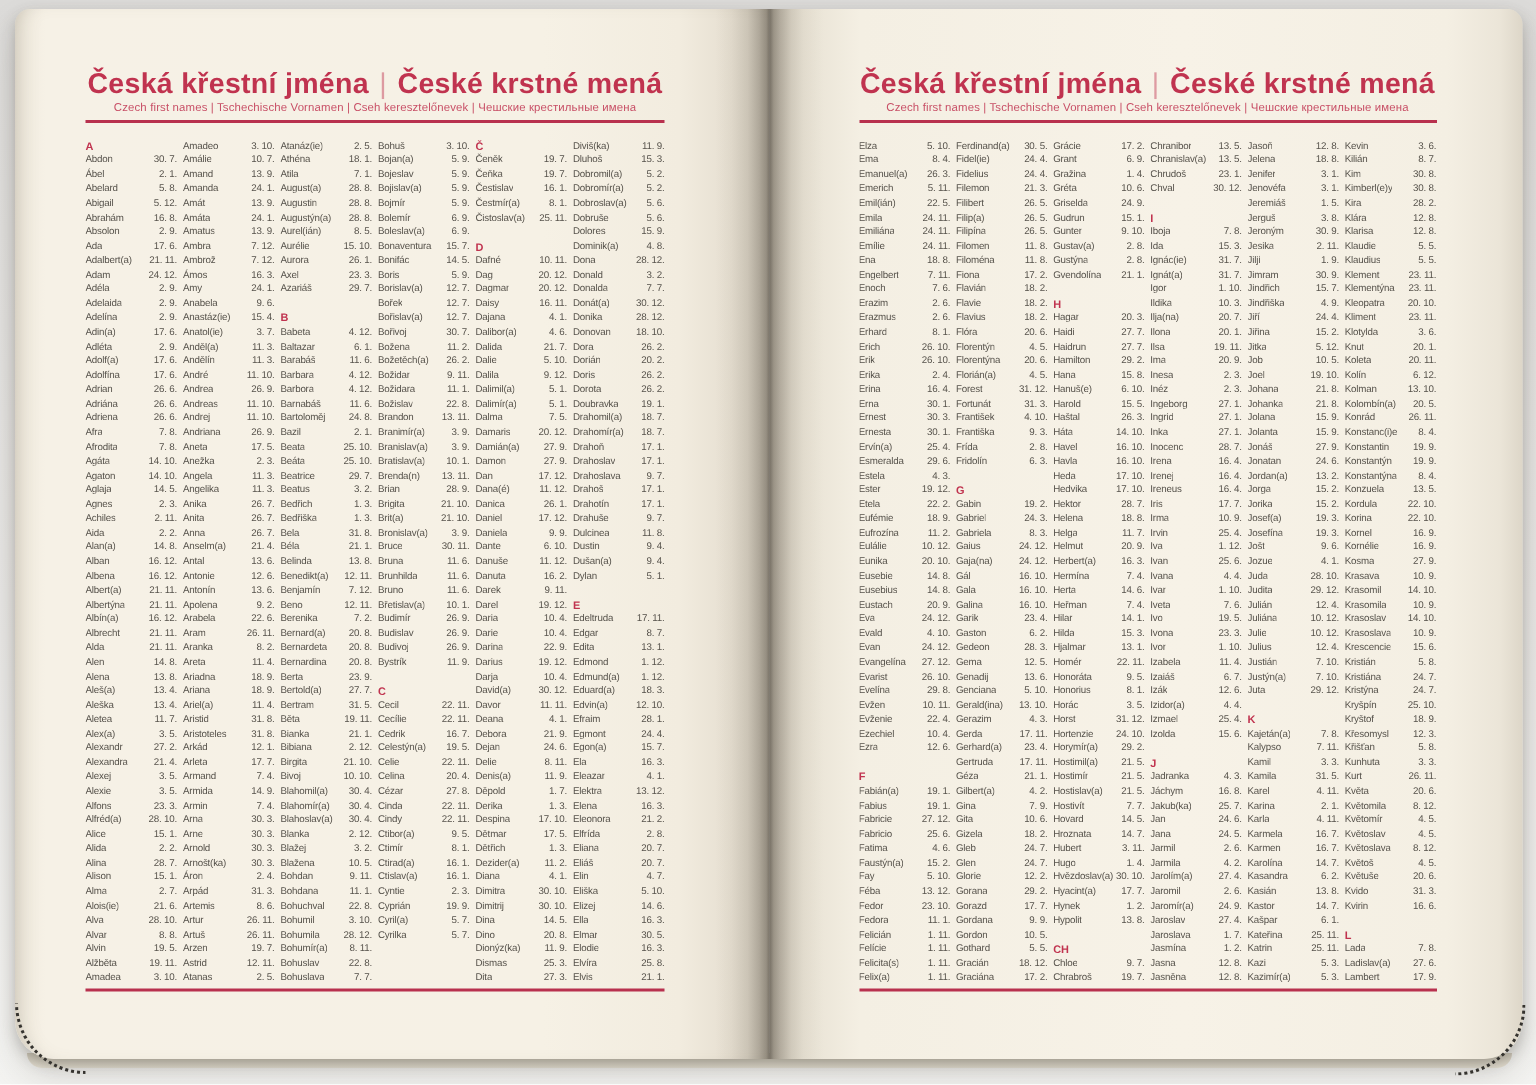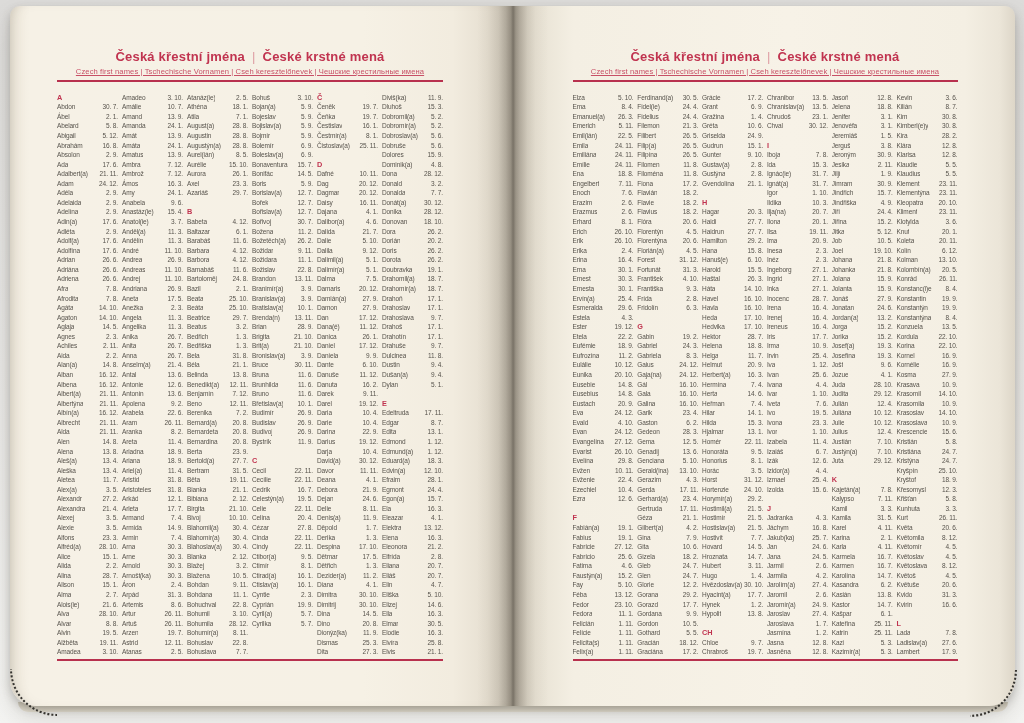--- a/index.html
+++ b/index.html
@@ -8,23 +8,23 @@
   .edge{position:absolute;left:18px;right:16px;bottom:11px;height:10px;background:linear-gradient(#cfc9bb,#efeadd);border-radius:0 0 22px 22px;}
   .book{position:absolute;left:10px;right:9px;top:6px;bottom:17px;display:flex;border-radius:10px 10px 26px 26px;box-shadow:0 4px 9px rgba(80,75,65,.30),0 14px 26px rgba(80,75,65,.16);}
   .page{position:relative;width:50%;overflow:hidden;}
   .page.left{border-radius:10px 0 0 26px;background:linear-gradient(90deg,#efe9dc 0%,#f6f1e6 4%,#f6f1e5 70%,#f2ecdf 88%,#e6dfd1 95%,#cfc8ba 98.6%,#b4ad9f 100%);box-shadow:inset 10px 0 14px -10px rgba(110,100,85,.35);}
   .page.right{border-radius:0 10px 26px 0;background:linear-gradient(90deg,#b0a99b 0%,#cdc6b8 1.4%,#e8e2d4 4.5%,#f4efe3 12%,#f7f2e7 55%,#f4efe3 90%,#ebe5d8 97%,#ddd6c8 100%);}
   .gutter{position:absolute;left:50%;top:0;bottom:0;width:72px;transform:translateX(-50%);pointer-events:none;background:linear-gradient(90deg,rgba(90,80,64,0) 0%,rgba(90,80,64,.10) 30%,rgba(62,54,42,.30) 47%,rgba(42,36,28,.42) 50%,rgba(62,54,42,.26) 54%,rgba(90,80,64,.08) 70%,rgba(90,80,64,0) 100%);}
   .content{position:absolute;top:0;}
   .page.left .content{left:47px;width:386px;}
   .page.right .content{left:60px;width:385px;}
   .hdr{text-align:center;padding-top:42px;}
-  .title{font-size:13px;line-height:17px;font-weight:bold;color:#c0334f;letter-spacing:.2px;}
+  .title{font-size:19px;line-height:17px;font-weight:bold;color:#c0334f;letter-spacing:.2px;}
   .tdiv{font-weight:normal;opacity:.45;padding:0 7px;}
-  .subtitle{margin-top:2px;font-size:7.6px;line-height:9px;color:#c84f66;letter-spacing:.1px;text-decoration:underline;}
+  .subtitle{margin-top:2px;font-size:7.6px;line-height:9px;color:#c84f66;letter-spacing:.1px;}
   .rule{margin-top:4px;height:1.7px;background:#b8314e;}
   .cols{display:flex;justify-content:space-between;margin-top:11px;}
   .col{width:61px;display:flex;flex-direction:column;}
   .row{display:flex;justify-content:space-between;height:9.57px;line-height:9.57px;font-size:6.5px;letter-spacing:-.12px;color:#56524b;white-space:nowrap;}
   .row .n{overflow:hidden;}
   .row .d{margin-left:2px;flex:none;}
   .letter{height:9.57px;line-height:9.57px;font-size:7.3px;font-weight:bold;color:#c0334f;}
   .spacer{height:9.57px;}
   .brule{margin-top:2px;height:1.7px;background:#b8314e;}
   .arc{position:absolute;width:90px;height:90px;border:2.4px dotted #35332f;border-radius:50%;}

